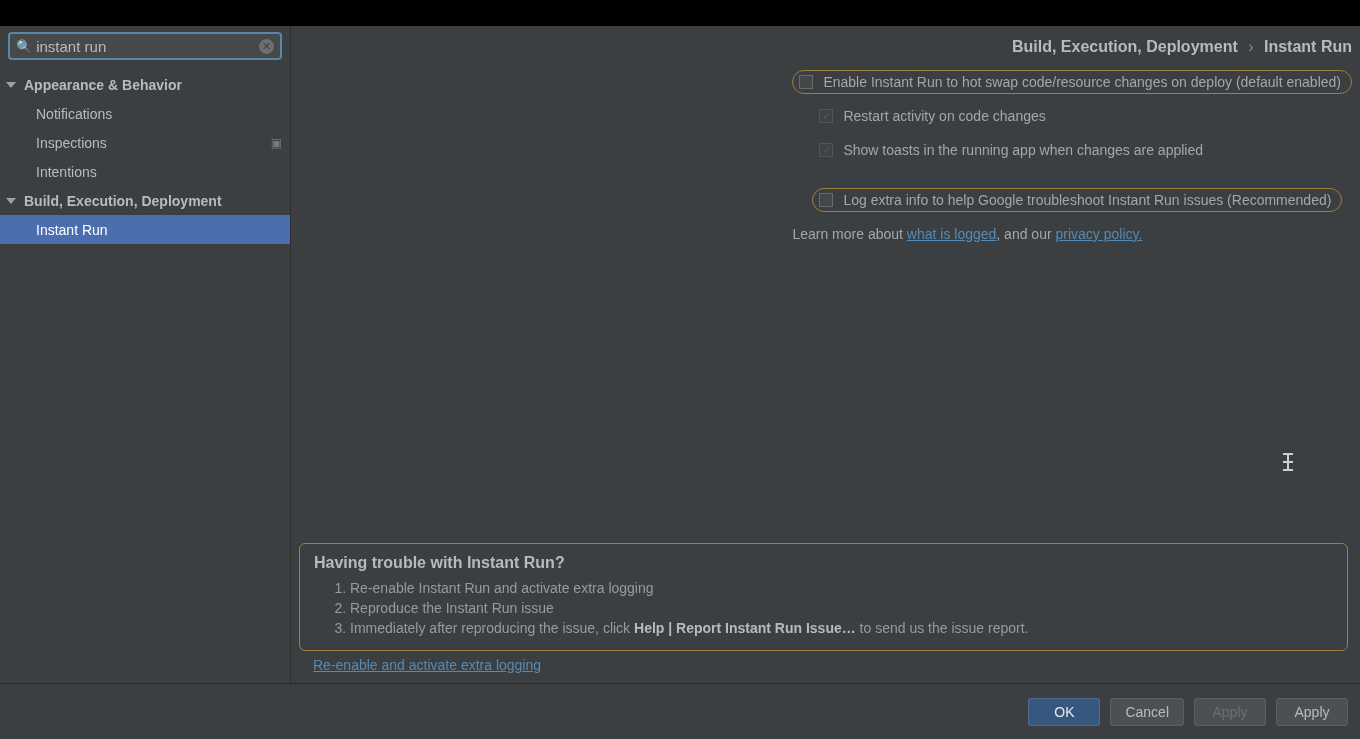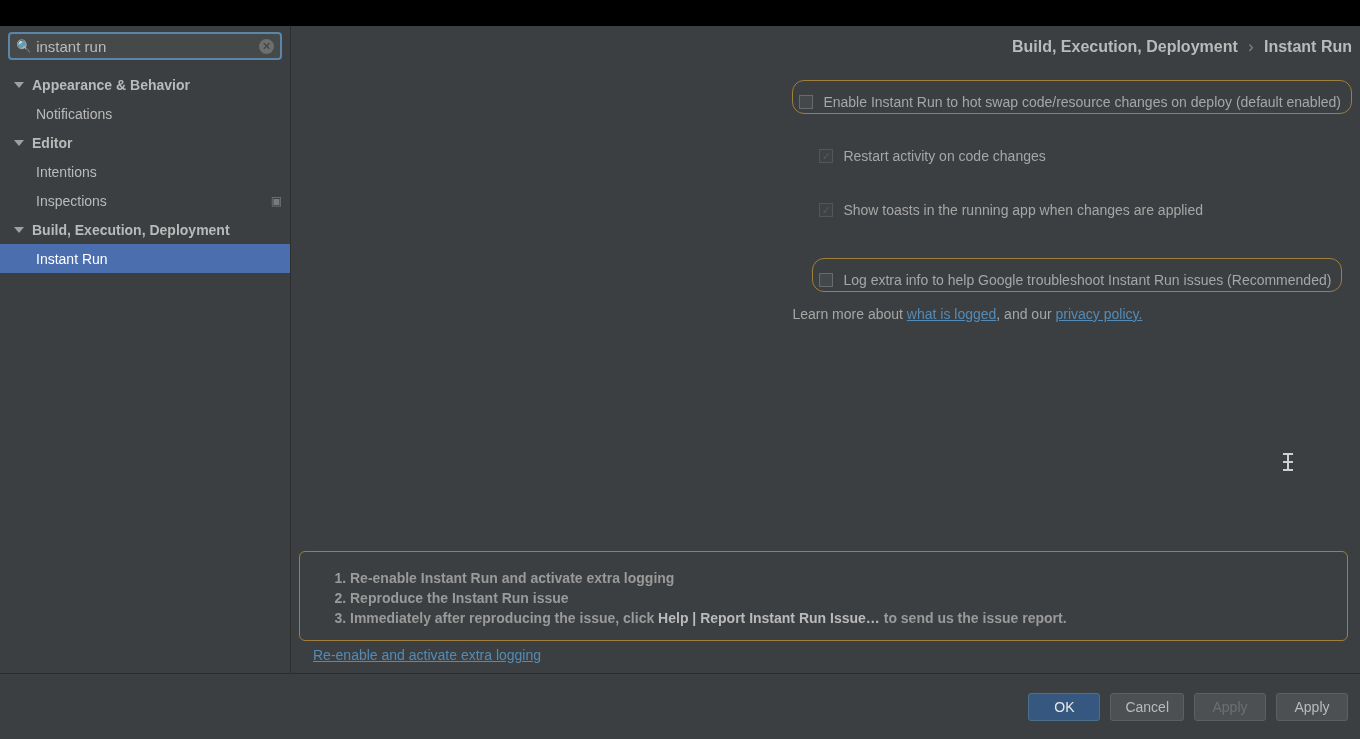--- a/index.html
+++ b/index.html
@@ -38,21 +38,21 @@
   }
   .search-field .clear {
     width: 15px; height: 15px; border-radius: 50%;
     background: #6e6e6e; color: #3c3f41; font-size: 11px;
     display: flex; align-items: center; justify-content: center;
     cursor: pointer;
   }
   .tree { padding-top: 4px; }
   .tree-row {
     display: flex; align-items: center;
-    height: 29px; padding-left: 14px; padding-right: 8px;
+    height: 29px; padding-left: 6px; padding-right: 8px;
     color: #bababa; cursor: pointer;
   }
   .tree-row.header { font-weight: 600; }
   .tree-row.child { padding-left: 36px; font-weight: 400; }
   .tree-row.selected { background: #4b6eaf; color: #ffffff; }
   .tree-row .arrow {
     width: 0; height: 0; margin-right: 8px;
     border-left: 5px solid transparent;
     border-right: 5px solid transparent;
     border-top: 6px solid #a0a0a0;
@@ -67,22 +67,22 @@
     align-items: flex-end;
   }
   .breadcrumb {
     padding: 12px 8px 12px 8px;
     color: #bababa; font-size: 16px; font-weight: 600;
   }
   .breadcrumb .sep { color: #8a8a8a; margin: 0 6px; font-weight: 400; }
   .opts { padding: 0px 8px 0 8px; }
   .opt-row {
     display: inline-flex; align-items: center;
-    margin-bottom: 8px; margin-top: 12px;
-    padding: 13px 10px 3px 6px;
+    margin-bottom: 8px; margin-top: 2px;
+    padding: 3px 10px 3px 6px;
     color: #a6a6a6;
     border: 1px solid transparent;
   }
   .opt-row.hl {
     border: 1px solid #a07e3b;
     border-radius: 12px;
   }
   .opt-row.indent { margin-left: 20px; }
   .opt-row .cb {
     width: 14px; height: 14px; margin-right: 10px;
@@ -102,25 +102,25 @@
   .trouble-panel {
     border: 1px solid #a07e3b;
     border-radius: 6px;
     padding: 10px 14px 10px 14px;
     color: #9a9a9a;
     background: #3c3f41;
     margin-bottom: 6px;
   }
   .trouble-panel h3 { color: #bababa; font-size: 16px; margin-bottom: 8px; font-weight:600;}
   .trouble-panel ol { margin: 8px 0 2px 36px; }
-  .trouble-panel li { margin-bottom: 4px; font-weight: bold; }
+  .trouble-panel li { margin-bottom: 4px; }
   .reenable-link { margin-left: 14px; }
   .reenable-link a { color: #548bb6; text-decoration: underline; margin-top: 8px; }
   .button-bar {
-    height: 66px; background: #3c3f41;
+    height: 56px; background: #3c3f41;
     display: flex; align-items: center; justify-content: flex-end;
     padding-right: 12px; gap: 10px;
     border-top: 1px solid #2b2b2b;
   }
   .btn {
     min-width: 72px; height: 28px; padding: 0 14px;
     background: #4c5052; color: #bababa;
     border: 1px solid #5e6060; border-radius: 3px;
     display: flex; align-items: center; justify-content: center;
     cursor: pointer; font-size: 14px;
@@ -157,30 +157,26 @@
 
     <div class="tree">
       <div class="tree-row header">
         <span class="arrow"></span>
         <span>Appearance &amp; Behavior</span>
       </div>
       <div class="tree-row child">
         <span>Notifications</span>
       </div>
 
-      <div class="tree-row header">
-        <span class="arrow"></span>
-        <span>Editor</span>
-      </div>
-      <div class="tree-row child">
-        <span>Intentions</span>
-      </div>
       <div class="tree-row child">
         <span>Inspections</span>
         <span class="trail-icon">▣</span>
+      </div>
+      <div class="tree-row child">
+        <span>Intentions</span>
       </div>
 
       <div class="tree-row header">
         <span class="arrow"></span>
         <span>Build, Execution, Deployment</span>
       </div>
       <div class="tree-row child selected">
         <span>Instant Run</span>
       </div>
     </div>
@@ -211,20 +207,21 @@
         <span class="cb"></span>
         <span>Log extra info to help Google troubleshoot Instant Run issues (Recommended)</span>
       </div>
       <div class="learn-line">
         <span>Learn more about </span><a href="#">what is logged</a><span>, and our </span><a href="#">privacy policy.</a>
       </div>
     </div>
 
     <div class="trouble-wrap">
       <div class="trouble-panel">
+        <h3>Having trouble with Instant Run?</h3>
         <ol>
           <li>Re-enable Instant Run and activate extra logging</li>
           <li>Reproduce the Instant Run issue</li>
           <li>
             <span>Immediately after reproducing the issue, click </span><b style="color:#bababa;margin-top:31px;">Help | Report Instant Run Issue…</b><span> to send us the issue report.</span>
           </li>
         </ol>
       </div>
       <div class="reenable-link">
         <a href="#">Re-enable and activate extra logging</a>

